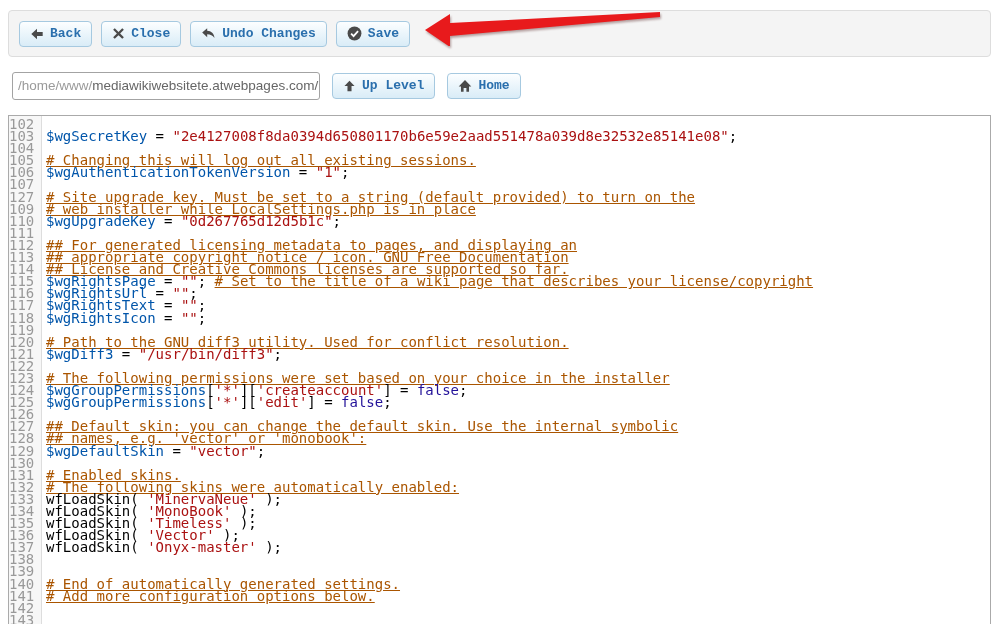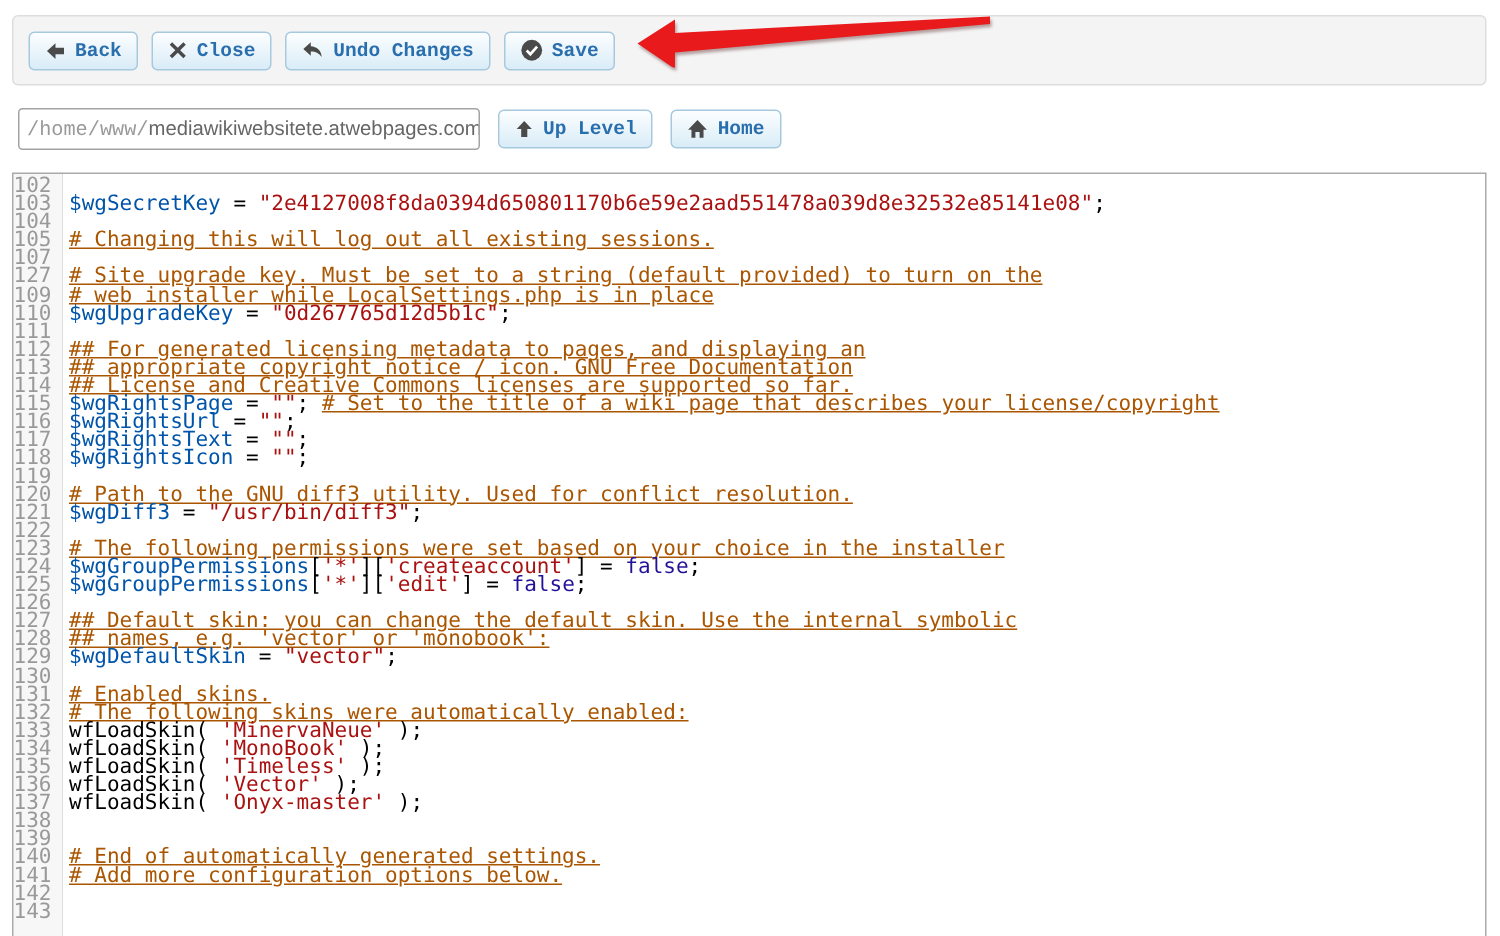--- a/index.html
+++ b/index.html
@@ -32,21 +32,21 @@
   .pathbar {
     position:absolute; left:12px; top:71px; width:976px; height:29px;
     display:flex; align-items:center; gap:12px;
   }
   .path-input {
     width:308px; height:28px; background:#ffffff;
     border:1px solid #a3a3a3; border-radius:3px;
     font-size:13.5px; line-height:26px; padding:0 5px;
     white-space:nowrap; overflow:hidden; cursor:text;
   }
-  .path-base { color:#9a9a9a;font-family:Liberation Mono, monospace; }
+  .path-base { color:#9a9a9a; }
   .path-rest { color:#666666; }
 
   
   .editor {
     position:absolute; left:8px; top:115px; width:983px; height:576px;
     border:1px solid #aaaaaa;
     background:linear-gradient(to right, #f7f7f7 0, #f7f7f7 32px,
                                #dddddd 32px, #dddddd 33px, #ffffff 33px);
     overflow:hidden; padding-top:2px;
     font-family:"DejaVu Sans Mono","Liberation Mono",monospace;
@@ -135,20 +135,21 @@
       <span>Home</span>
     </button>
   </div>
 
   <div class="editor">
     <div id="editor-lines">
         <div class="line"><span class="ln">102</span><span class="lc"></span></div>
         <div class="line"><span class="ln">103</span><span class="lc"><span class="tk-v">$wgSecretKey</span><span class="tk-p"> = </span><span class="tk-s">"2e4127008f8da0394d650801170b6e59e2aad551478a039d8e32532e85141e08"</span><span class="tk-p">;</span></span></div>
         <div class="line"><span class="ln">104</span><span class="lc"></span></div>
         <div class="line"><span class="ln">105</span><span class="lc"><span class="tk-c"># Changing this will log out all existing sessions.</span></span></div>
+        <div class="line"><span class="ln">106</span><span class="lc"><span class="tk-v">$wgAuthenticationTokenVersion</span><span class="tk-p"> = </span><span class="tk-s">"1"</span><span class="tk-p">;</span></span></div>
         <div class="line"><span class="ln">107</span><span class="lc"></span></div>
         <div class="line"><span class="ln">127</span><span class="lc"><span class="tk-c"># Site upgrade key. Must be set to a string (default provided) to turn on the</span></span></div>
         <div class="line"><span class="ln">109</span><span class="lc"><span class="tk-c"># web installer while LocalSettings.php is in place</span></span></div>
         <div class="line"><span class="ln">110</span><span class="lc"><span class="tk-v">$wgUpgradeKey</span><span class="tk-p"> = </span><span class="tk-s">"0d267765d12d5b1c"</span><span class="tk-p">;</span></span></div>
         <div class="line"><span class="ln">111</span><span class="lc"></span></div>
         <div class="line"><span class="ln">112</span><span class="lc"><span class="tk-c">## For generated licensing metadata to pages, and displaying an</span></span></div>
         <div class="line"><span class="ln">113</span><span class="lc"><span class="tk-c">## appropriate copyright notice / icon. GNU Free Documentation</span></span></div>
         <div class="line"><span class="ln">114</span><span class="lc"><span class="tk-c">## License and Creative Commons licenses are supported so far.</span></span></div>
         <div class="line"><span class="ln">115</span><span class="lc"><span class="tk-v">$wgRightsPage</span><span class="tk-p"> = </span><span class="tk-s">""</span><span class="tk-p">; </span><span class="tk-c"># Set to the title of a wiki page that describes your license/copyright</span></span></div>
         <div class="line"><span class="ln">116</span><span class="lc"><span class="tk-v">$wgRightsUrl</span><span class="tk-p"> = </span><span class="tk-s">""</span><span class="tk-p">;</span></span></div>

